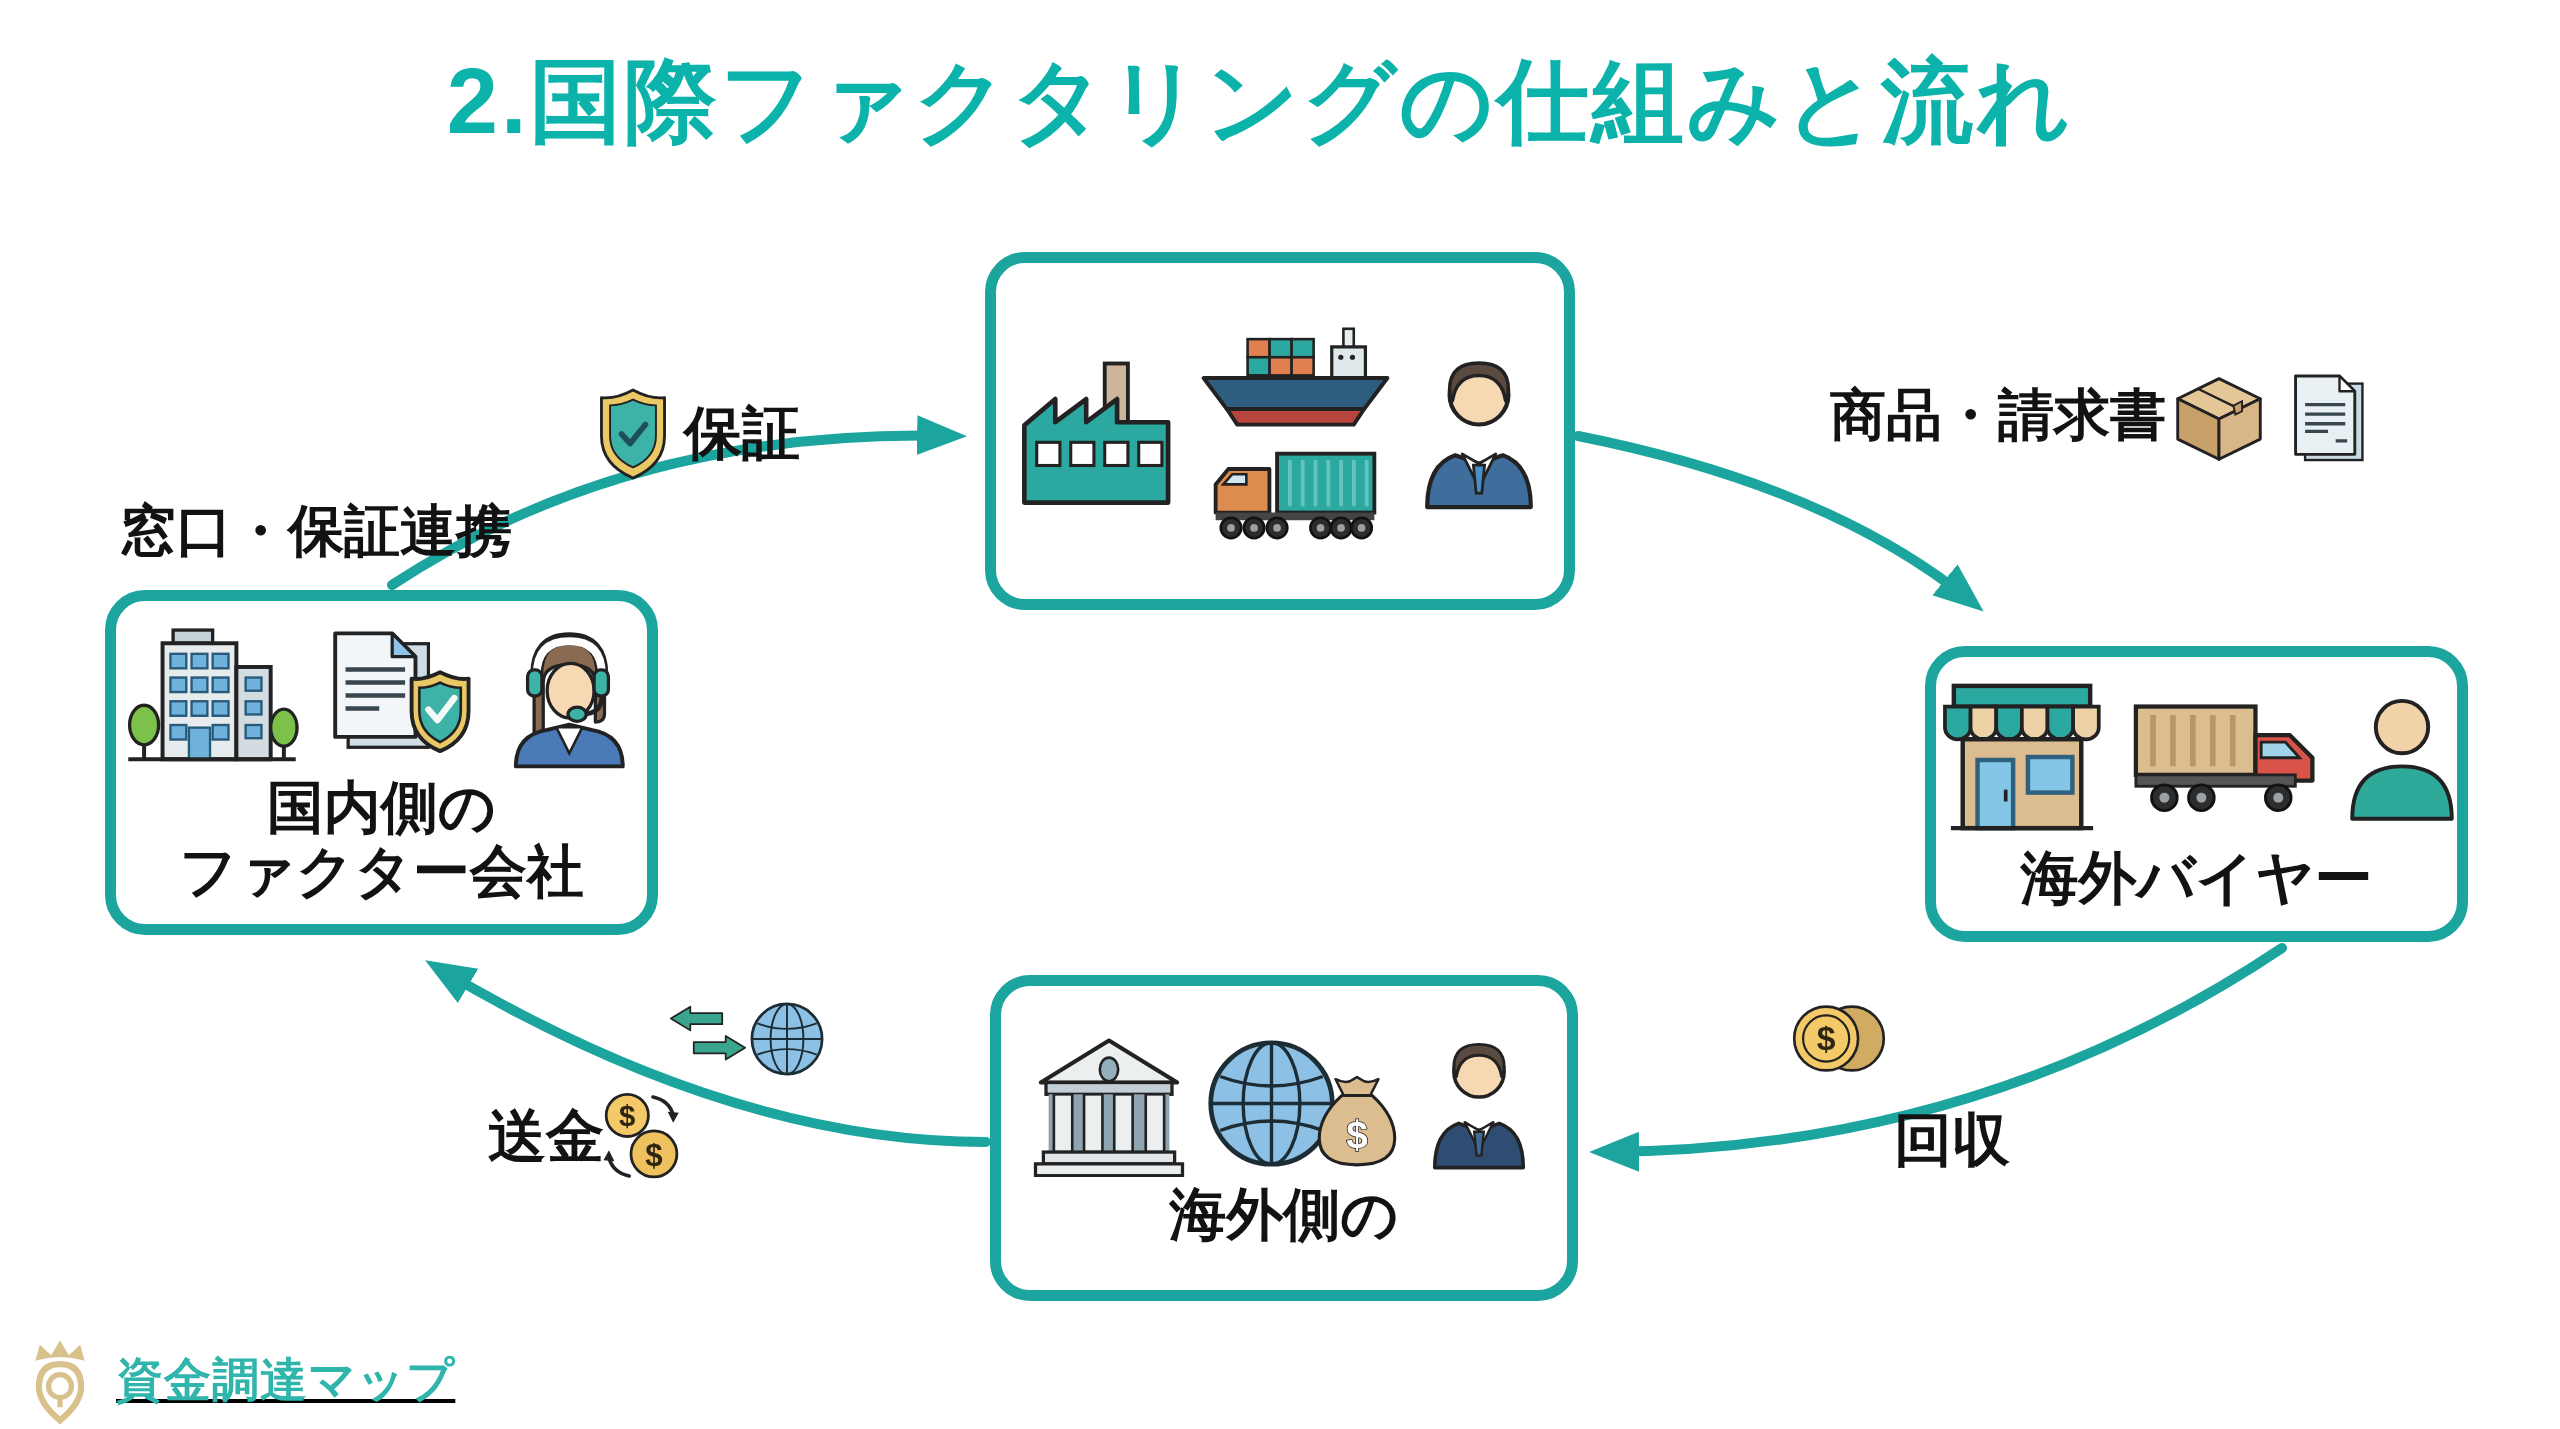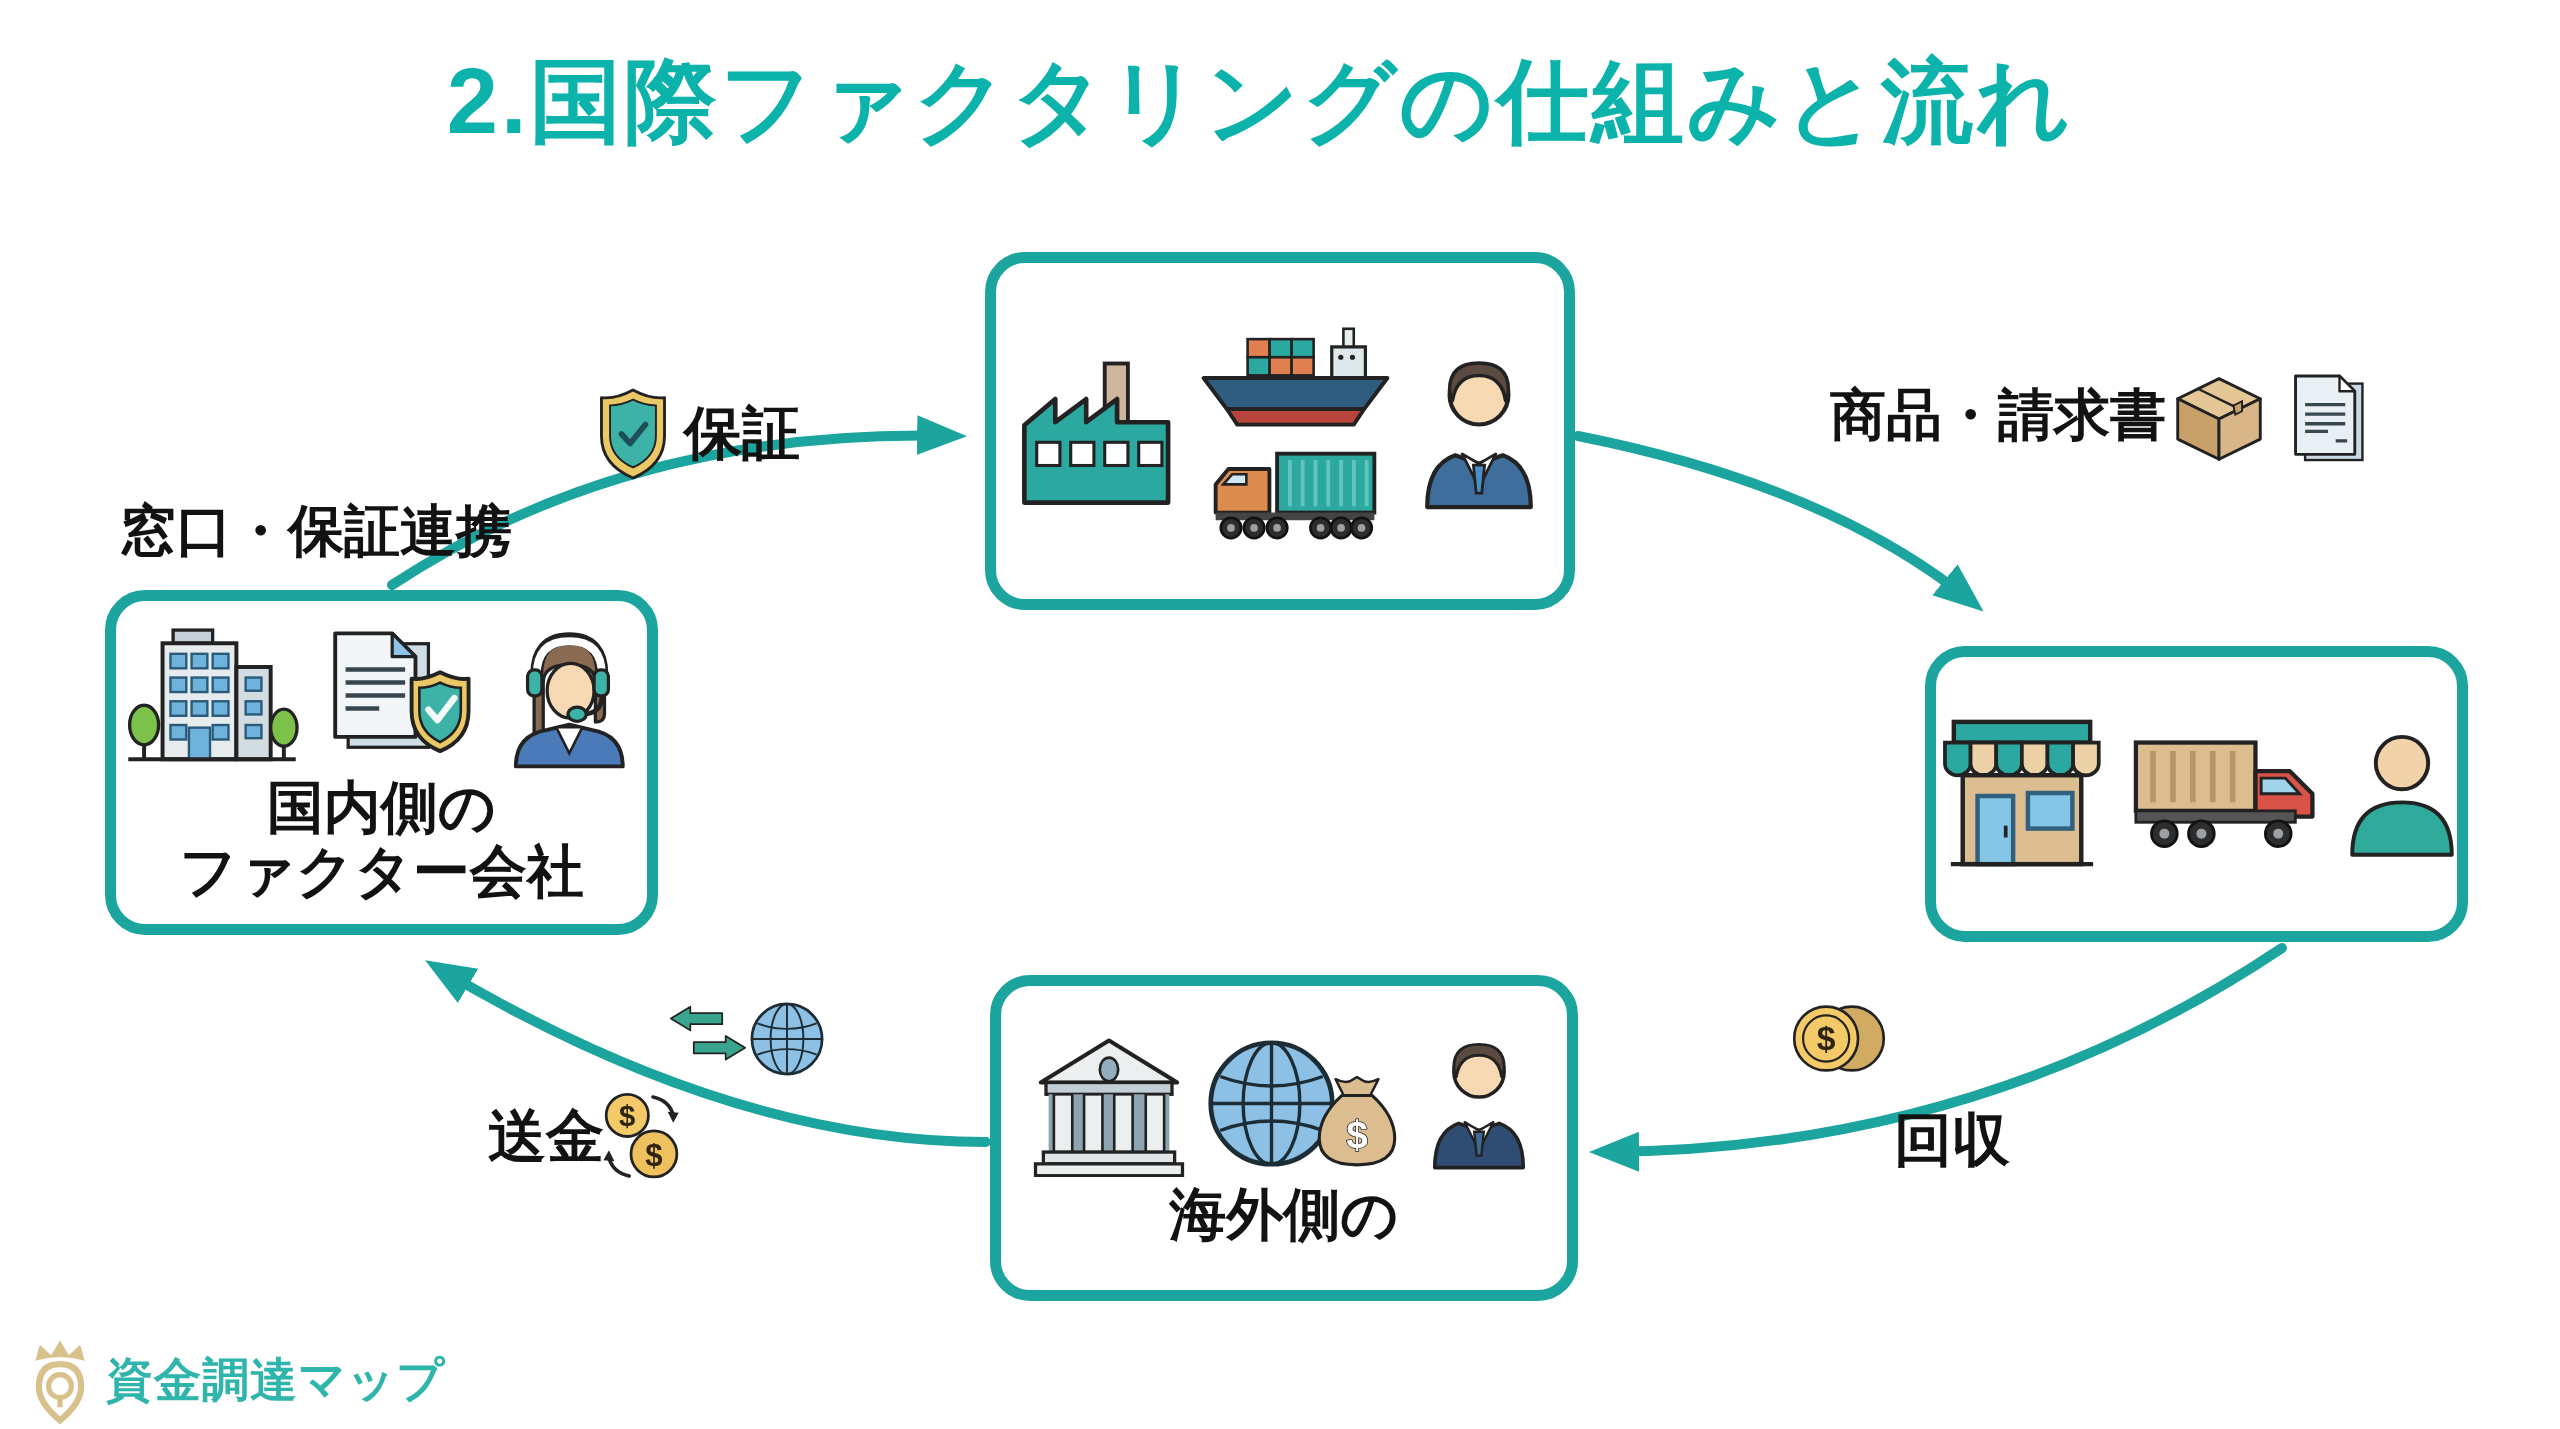--- a/index.html
+++ b/index.html
@@ -31,21 +31,21 @@
   .edge-goods .icon-row{margin-top:4px;gap:14px;}
   .edge-window{left:120px;top:494px;font-size:56px;}
   .edge-credit{left:1092px;top:876px;display:flex;align-items:flex-start;gap:6px;font-size:56px;}
   .edge-credit svg{margin-top:4px;}
   .coins-pos{position:absolute;left:1788px;top:994px;}
   .collection-label{left:1894px;top:1102px;font-size:58px;}
   .remit-label{left:488px;top:1098px;font-size:58px;}
   .remit-exchange{position:absolute;left:596px;top:1086px;}
   .remit-transfer{position:absolute;left:668px;top:1004px;}
   .remit-globe{position:absolute;left:748px;top:1000px;}
-  .logo{position:absolute;left:14px;top:1336px;display:flex;align-items:center;}
+  .logo{position:absolute;left:14px;top:1336px;display:flex;align-items:center;gap:10px;text-decoration:underline;}
   .logo-text{font-size:47px;font-weight:700;color:var(--logo-teal);letter-spacing:1px;}
 </style>
 </head>
 <body>
 
 <div class="canvas">
 
   <div class="title">2.国際ファクタリングの仕組みと流れ</div>
 
   <svg class="arrows" viewBox="0 0 2560 1429">
@@ -152,20 +152,21 @@
             <circle cx="26" cy="70" r="3.5"></circle>
             <circle cx="52" cy="70" r="3.5"></circle>
             <circle cx="106" cy="70" r="3.5"></circle>
           </g>
       </svg>
       <svg width="118" height="131" viewBox="0 0 90 100">
         <circle cx="45" cy="26" r="20" fill="#f2d2a8" stroke="#222" stroke-width="3"></circle>
         <path d="M7 96 Q7 56 45 56 Q83 56 83 96 Z" fill="#2fa99a" stroke="#222" stroke-width="3" stroke-linejoin="round"></path>
       </svg>
     </div>
+    <div class="node-label">海外バイヤー</div>
   </div>
 
   <div class="node node-ofactor">
     <div class="icon-row">
       <svg width="158" height="147" viewBox="0 0 120 112">
         <path d="M8 40 L60 8 L112 40 Z" fill="#eceff0" stroke="#222" stroke-width="3" stroke-linejoin="round"></path>
         <ellipse cx="60" cy="30" rx="7" ry="9" fill="#93aebc" stroke="#222" stroke-width="2"></ellipse>
         <rect x="12" y="40" width="96" height="9" fill="#c3cfd6" stroke="#222" stroke-width="2.5"></rect>
         <rect x="14" y="49" width="92" height="44" fill="#8ea4b0"></rect>
         <g fill="#eceff0" stroke="#222" stroke-width="2">

